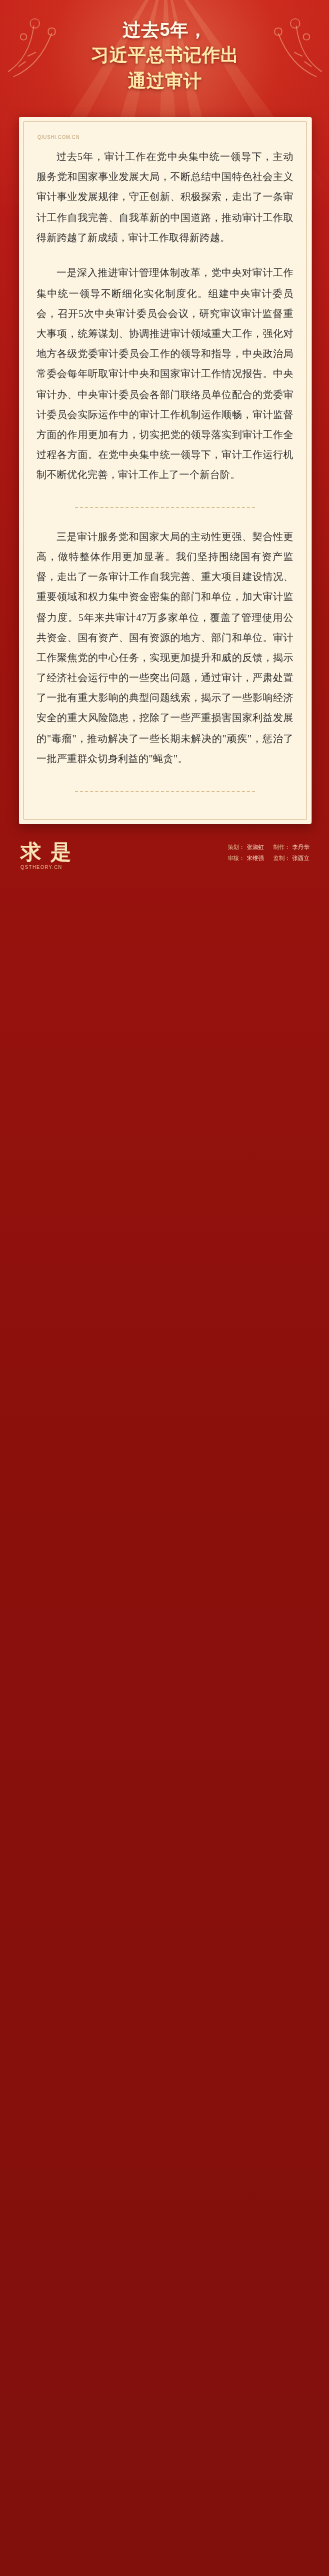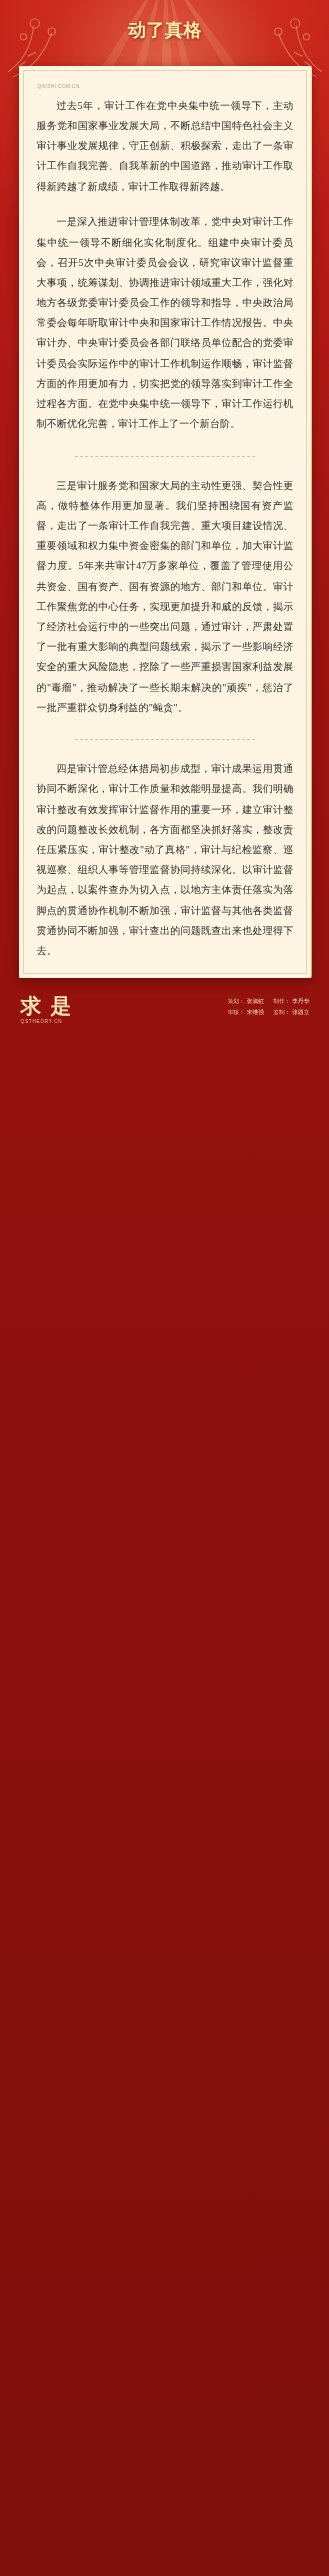--- a/index.html
+++ b/index.html
@@ -205,38 +205,39 @@
       <path d="M20 140 C 55 125, 80 95, 95 55"></path>
       <circle cx="62" cy="36" r="9"></circle>
       <circle cx="40" cy="62" r="6"></circle>
       <circle cx="95" cy="52" r="7"></circle>
       <path d="M30 120 l 14 -10 M48 100 l 16 -8"></path>
     </g>
   </svg>
 
   <div class="header">
     <div class="title-block">
-      <div class="title-line accent">动了真格</div>
+      <div class="title-line">过去5年，</div>
+      <div class="title-line accent">习近平总书记作出</div>
+      <div class="title-line accent">通过审计</div>
     </div>
   </div>
 
   <div class="card-wrap">
     <div class="card">
       <div class="source-mark">QIUSHI.COM.CN</div>
 
       <p class="para">过去5年，审计工作在党中央集中统一领导下，主动服务党和国家事业发展大局，不断总结中国特色社会主义审计事业发展规律，守正创新、积极探索，走出了一条审计工作自我完善、自我革新的中国道路，推动审计工作取得新跨越了新成绩，审计工作取得新跨越。</p>
       <p class="para">一是深入推进审计管理体制改革，党中央对审计工作集中统一领导不断细化实化制度化。组建中央审计委员会，召开5次中央审计委员会会议，研究审议审计监督重大事项，统筹谋划、协调推进审计领域重大工作，强化对地方各级党委审计委员会工作的领导和指导，中央政治局常委会每年听取审计中央和国家审计工作情况报告。中央审计办、中央审计委员会各部门联络员单位配合的党委审计委员会实际运作中的审计工作机制运作顺畅，审计监督方面的作用更加有力，切实把党的领导落实到审计工作全过程各方面。在党中央集中统一领导下，审计工作运行机制不断优化完善，审计工作上了一个新台阶。</p>
 
       <div class="divider"><span></span></div>
 
       <p class="para">三是审计服务党和国家大局的主动性更强、契合性更高，做特整体作用更加显著。我们坚持围绕国有资产监督，走出了一条审计工作自我完善、重大项目建设情况、重要领域和权力集中资金密集的部门和单位，加大审计监督力度。5年来共审计47万多家单位，覆盖了管理使用公共资金、国有资产、国有资源的地方、部门和单位。审计工作聚焦党的中心任务，实现更加提升和威的反馈，揭示了经济社会运行中的一些突出问题，通过审计，严肃处置了一批有重大影响的典型问题线索，揭示了一些影响经济安全的重大风险隐患，挖除了一些严重损害国家利益发展的"毒瘤"，推动解决了一些长期未解决的"顽疾"，惩治了一批严重群众切身利益的"蝇贪"。</p>
 
       <div class="divider"><span></span></div>
 
-      <p class="para">四是审计管总经体措局初步成型，审计成果运用贯通协同不断深化，审计工作质量和效能明显提高。我们明确审计整改有效发挥审计监督作用的重要一环，建立审计整改的问题整改长效机制，各方面都坚决抓好落实，整改责任压紧压实，审计整改"动了真格"，审计与纪检监察、巡视巡察、组织人事等管理监督协同持续深化。以审计监督为起点，以案件查办为切入点，以地方主体责任落实为落脚点的贯通协作机制不断加强，审计监督与其他各类监督贯通协同不断加强，审计查出的问题既查出来也处理得下去。</p>
     </div>
   </div>
 
   <div class="footer">
     <div class="logo">
       <span class="logo-main">求 是</span>
       <span class="logo-sub">QSTHEORY.CN</span>
     </div>
     <div class="credits">
       <div class="credit-pair">

